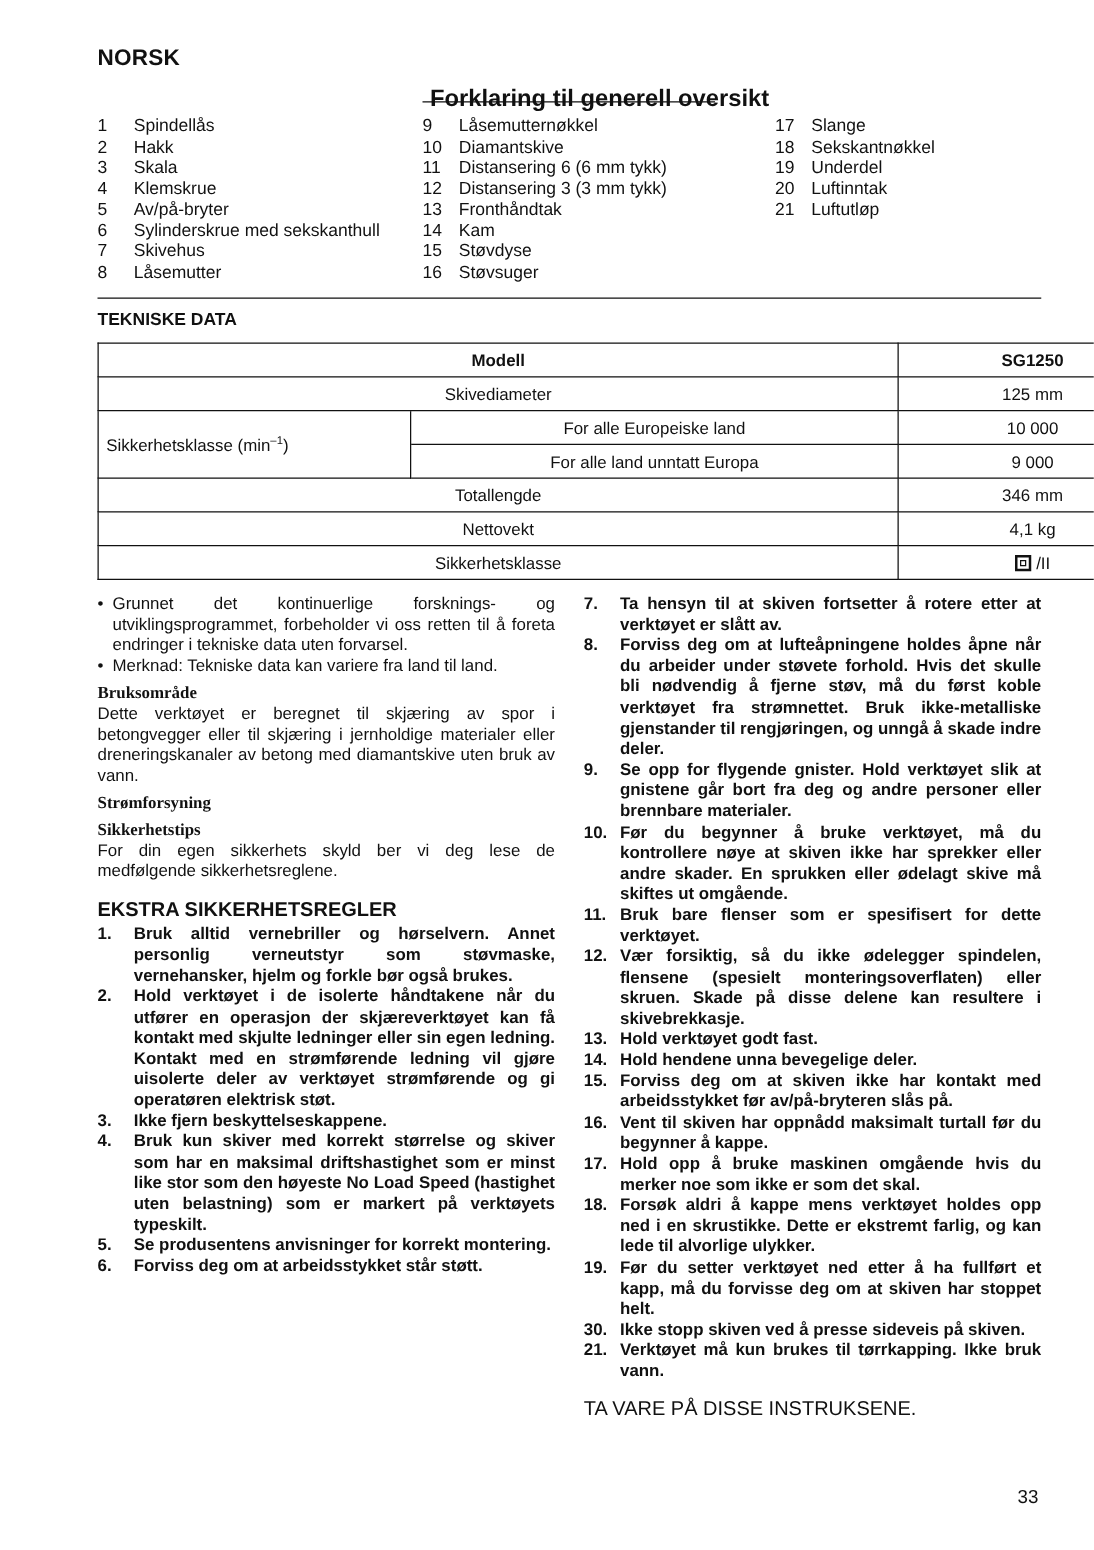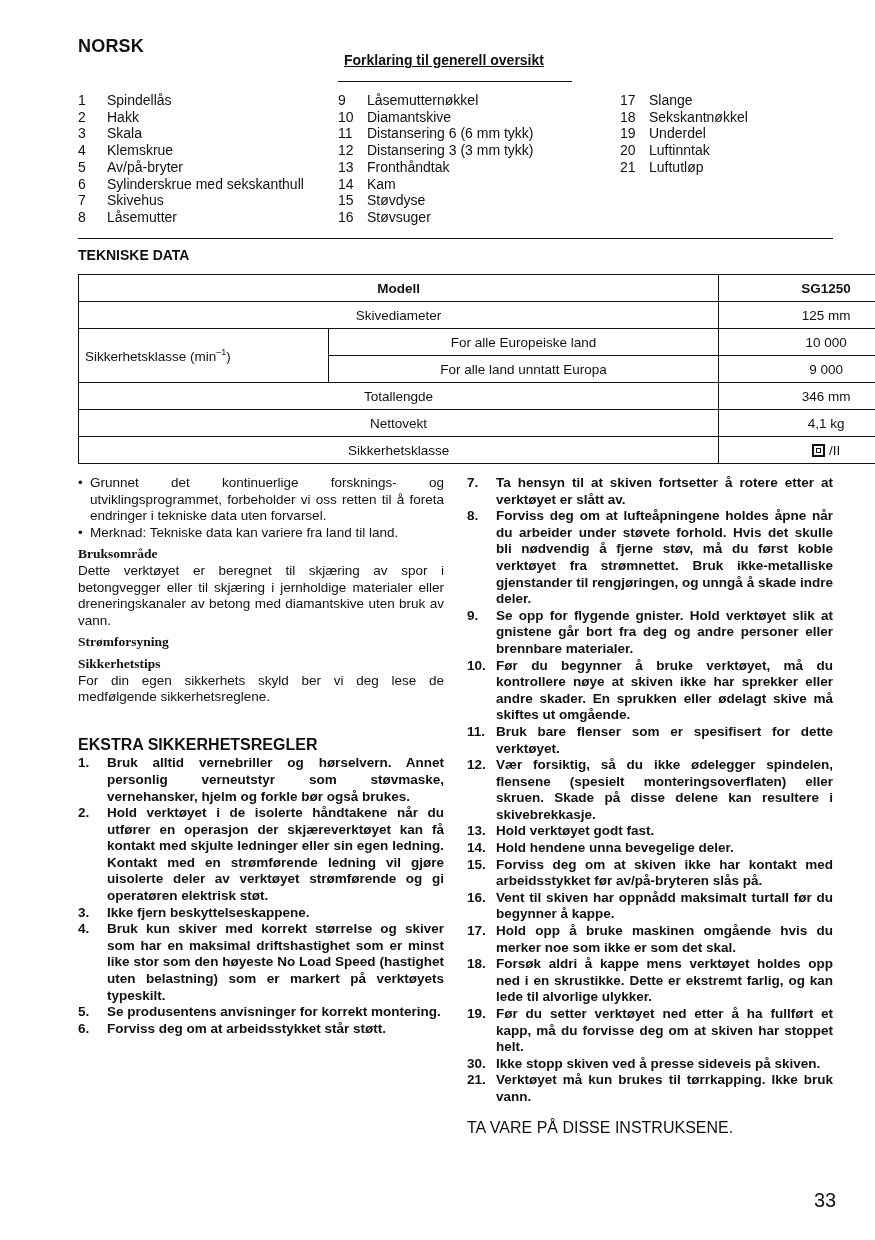--- a/index.html
+++ b/index.html
@@ -1,20 +1,20 @@
 <!DOCTYPE html>
 <html><head>
 <meta charset="utf-8">
 <style>
   html, body { margin: 0; padding: 0; background: #ffffff; }
   body { width: 875px; height: 1240px; position: relative; overflow: hidden;
          font-family: "Liberation Sans", sans-serif; color: #111; }
   .abs { position: absolute; }
   .lang { left: 78px; top: 36px; font-size: 18px; font-weight: bold; letter-spacing: 0.2px; }
-  .legend-title { left: 344px; top: 52px; font-size: 14px; font-weight: bold; text-decoration: underline; }
+  .legend-title { left: 344px; top: 69px; font-size: 19px; font-weight: bold; }
   .legend-rule { left: 338px; top: 81px; width: 234px; height: 1px; background: #111; }
   .legend-col { top: 92px; font-size: 14px; line-height: 16.7px; }
   .legend-col .row { display: flex; white-space: nowrap; }
   .legend-col .num { width: 29px; }
   .rule-full { left: 78px; top: 238px; width: 755px; height: 1px; background: #111; }
   .section-h { left: 78px; top: 247px; font-size: 14px; font-weight: bold; }
   table.spec { position: absolute; left: 78px; top: 274px; width: 856px;
                border-collapse: collapse; font-size: 13.5px; }
   table.spec td { border: 1px solid #111; text-align: center; height: 26px; padding: 0 6px; }
   table.spec td.left { text-align: left; }
@@ -24,27 +24,27 @@
   .classbox::after { content: ""; position: absolute; left: 2px; top: 2px; width: 5px; height: 5px;
                      border: 1.5px solid #111; box-sizing: border-box; }
   .col { font-size: 13.5px; line-height: 16.6px; text-align: justify; }
   .left-col { left: 78px; width: 366px; }
   .right-col { left: 467px; width: 366px; }
   .bullets { top: 475px; }
   .bullets .b { display: flex; }
   .bullets .dot { width: 12px; flex: none; }
   .sub-h { font-weight: bold; margin-top: 5px; font-family: Liberation Serif, serif; }
   .para { margin: 0; }
-  .extra-h { font-size: 16px; font-weight: bold; margin-top: 31px; margin-bottom: 2px; }
+  .extra-h { font-size: 16px; font-weight: bold; margin-top: 15px; margin-bottom: 2px; }
   .rules { font-weight: bold; }
   .rules .r { display: flex; }
   .rules .rn { width: 29px; flex: none; }
   .rules .rt { flex: 1; text-align: justify; }
   .save { font-size: 16px; font-weight: normal; margin-top: 14px; }
-  .page-num { left: 814px; top: 1189px; font-size: 20px; }
+  .page-num { left: 814px; top: 1189px; font-size: 15px; }
 </style>
 </head>
 <body>
 
 <div class="abs lang">NORSK</div>
 
 <div class="abs legend-title">Forklaring til generell oversikt</div>
 <div class="abs legend-rule"></div>
 
 <div class="abs legend-col" style="left:78px">

